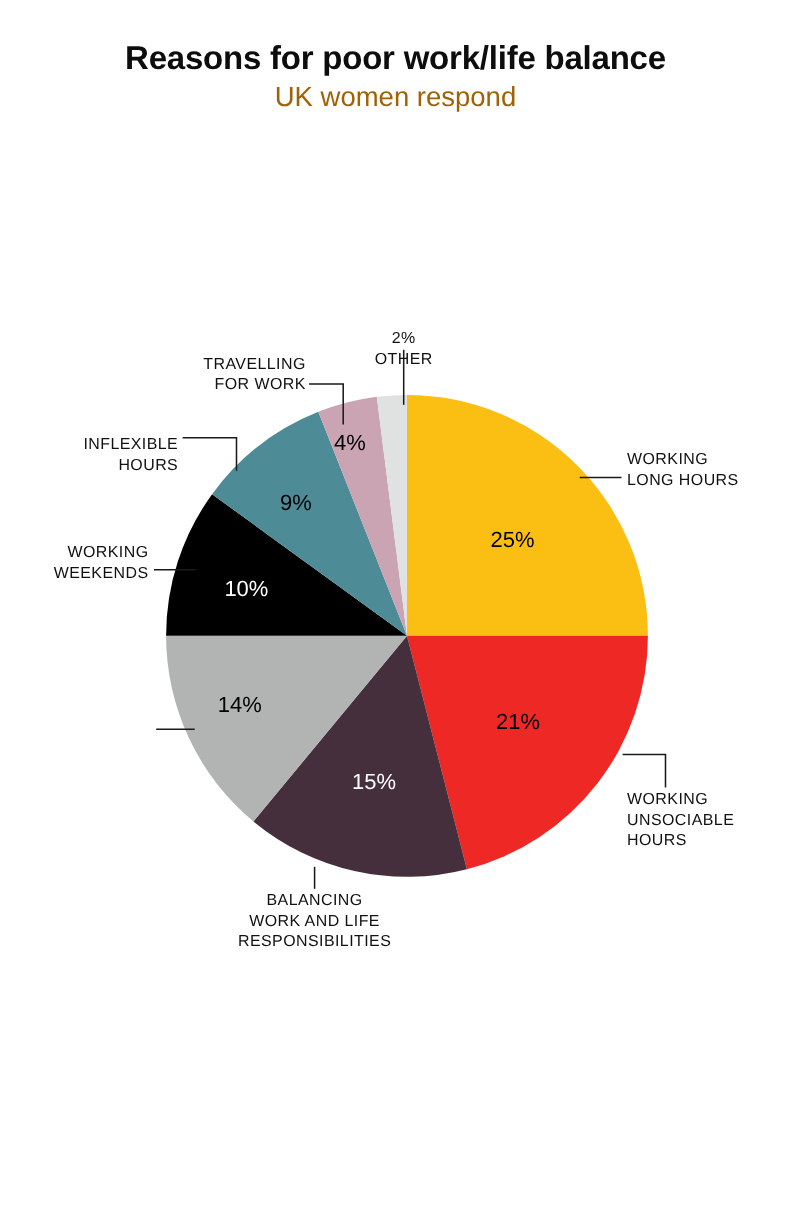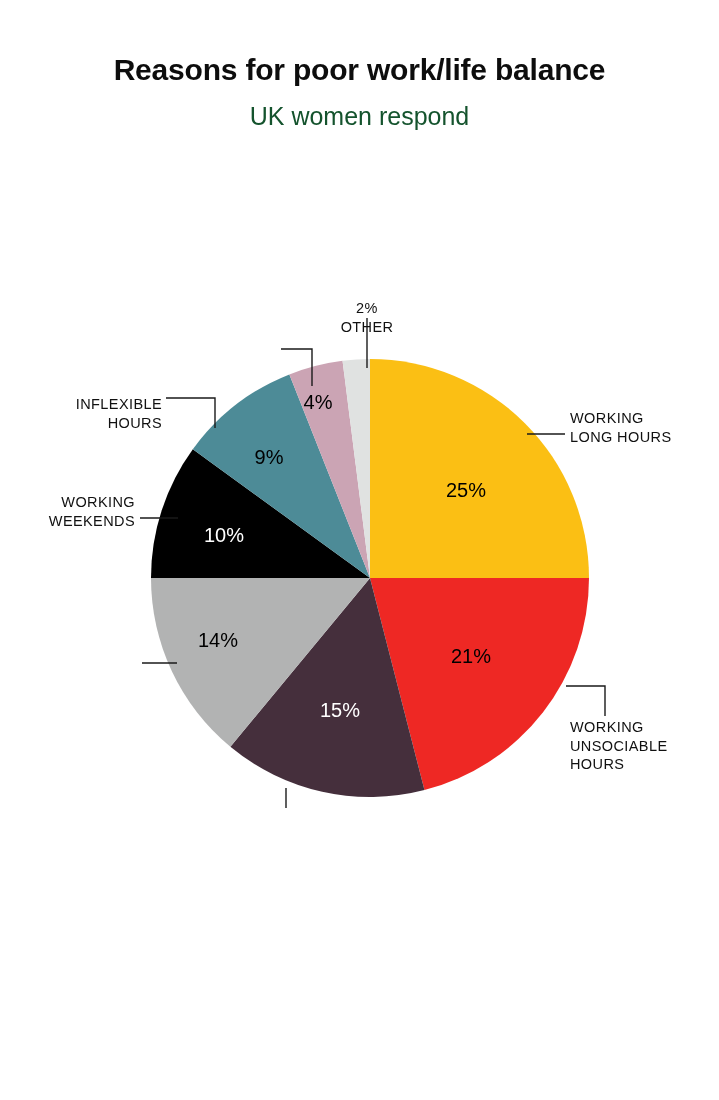--- a/index.html
+++ b/index.html
@@ -27,26 +27,26 @@
     left: 0;
     width: 719px;
     text-align: center;
   }
   .chart-title {
     font-size: 30px;
     font-weight: bold;
     letter-spacing: -0.2px;
     color: #0d0d0d;
     line-height: 1.05;
-    margin: 16px;
+    margin: 0;
   }
   .chart-subtitle {
     font-size: 25px;
     font-weight: normal;
-    color: #14532d;
+    color: #a16207;
     line-height: 1.15;
     margin: 4px 0 0 0;
   }
 
   svg.pie-svg {
     position: absolute;
     top: 0;
     left: 0;
     width: 719px;
     height: 1100px;
@@ -116,28 +116,33 @@
       <path class="leader" d="M 142 663 L 177 663"></path>
       <path class="leader" d="M 286 788 L 286 808"></path>
       <path class="leader" d="M 527 434 L 565 434"></path>
       <path class="leader" d="M 566 686 L 605 686 L 605 716"></path>
     </g>
   </svg>
 
   <div class="callout center" style="left:303px; top:299px; width:128px;">2%
 OTHER</div>
 
+  <div class="callout left" style="left:101px; top:322px; width:177px;">TRAVELLING
+FOR WORK</div>
 
   <div class="callout left" style="left:1px; top:395px; width:161px;">INFLEXIBLE
 HOURS</div>
 
   <div class="callout left" style="left:1px; top:493px; width:134px;">WORKING
 WEEKENDS</div>
 
 
+  <div class="callout center" style="left:176px; top:810px; width:220px;">BALANCING
+WORK AND LIFE
+RESPONSIBILITIES</div>
 
   <div class="callout right" style="left:570px; top:409px; width:148px;">WORKING
 LONG HOURS</div>
 
   <div class="callout right" style="left:570px; top:718px; width:148px;">WORKING
 UNSOCIABLE
 HOURS</div>
 
 </div>
 

